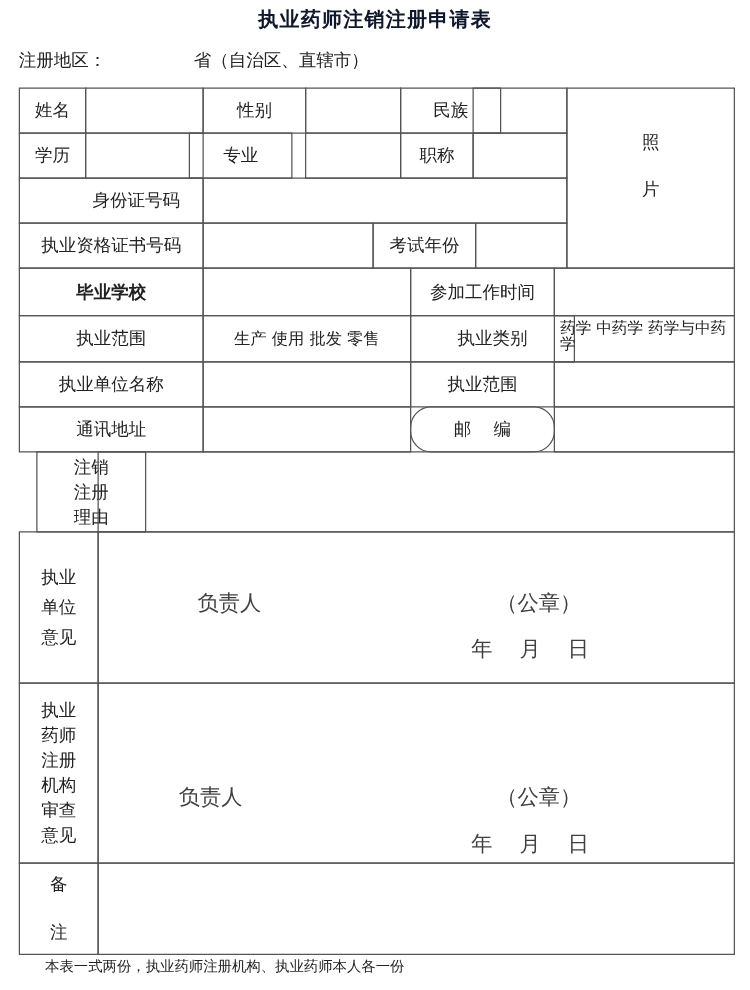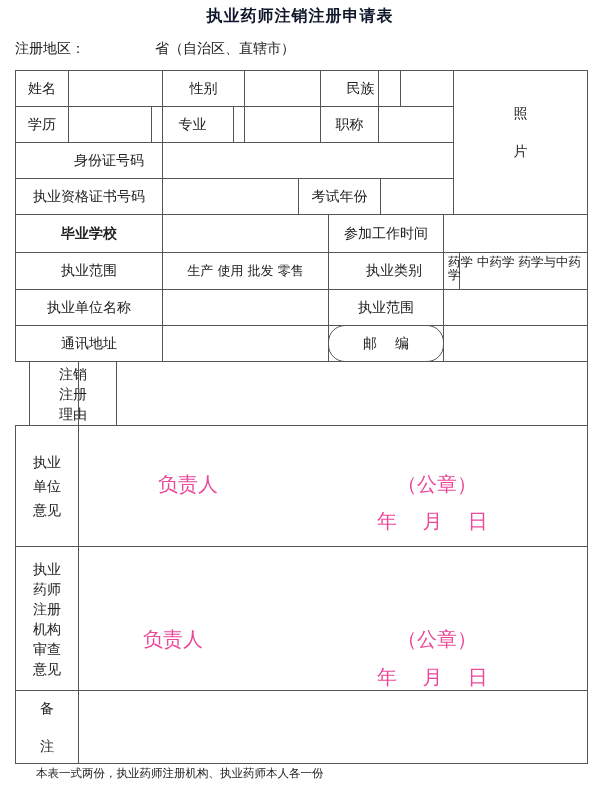--- a/index.html
+++ b/index.html
@@ -7,21 +7,21 @@
          font-family:"DejaVu Sans", "Liberation Sans", sans-serif; color:#222; }
   .title { position:absolute; top:6px; left:0; width:600px; text-align:center;
            font-family:"DejaVu Serif", "Liberation Serif", serif; font-weight:bold; font-size:16px; letter-spacing:1px; color:#0f172a; }
   .region { position:absolute; top:40px; left:15px; font-size:14px; color:#222; }
   .region .lbl { display:inline-block; width:140px; }
   .cell { position:absolute; box-sizing:border-box; border:1px solid #555;
           display:flex; align-items:center; justify-content:center; font-size:14px; color:#222; text-align:center; }
   .cell.smalltxt { font-size:12.5px; line-height:13px; justify-content:flex-start; align-items:flex-start; padding:2px 4px; text-align:left; }
   .vlabel { flex-direction:column; line-height:21px; }
   .vlabel span { display:block; }
-  .abs { position:absolute; font-size:20px; color:#ec4899; white-space:pre;text-align:center; }
+  .abs { position:absolute; font-size:17px; color:#404040; white-space:pre;text-align:center; }
   .footer { position:absolute; top:766px; left:36px; font-size:11.5px; color:#222; }
   .photo-inner { display:flex; flex-direction:column; align-items:center; gap:20px; }
 </style>
 </head>
 <body>
 
 <div class="title">执业药师注销注册申请表</div>
 
 <div class="region">
   <span class="lbl">注册地区：</span><span>省（自治区、直辖市）</span>

